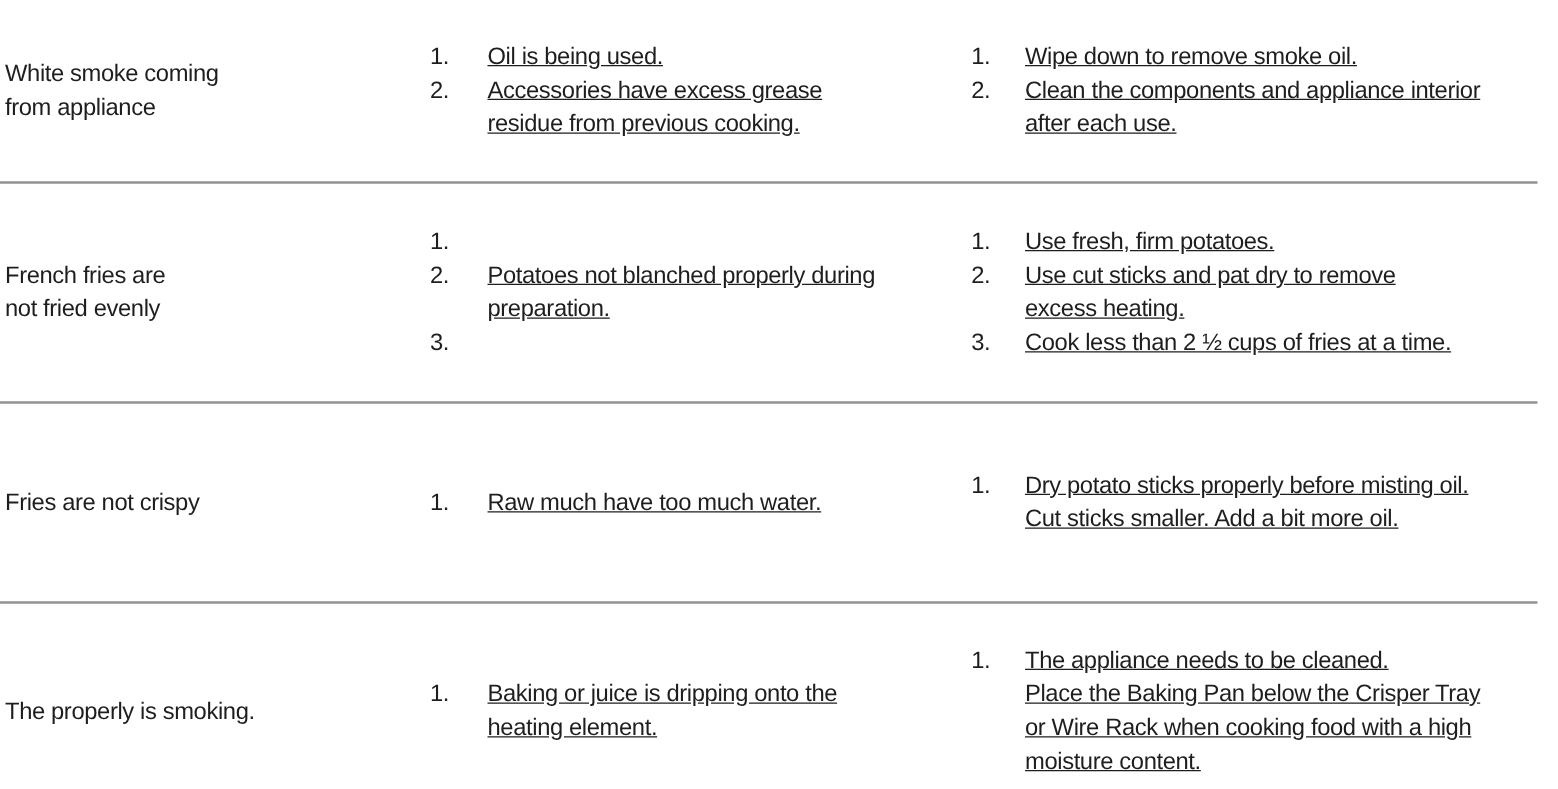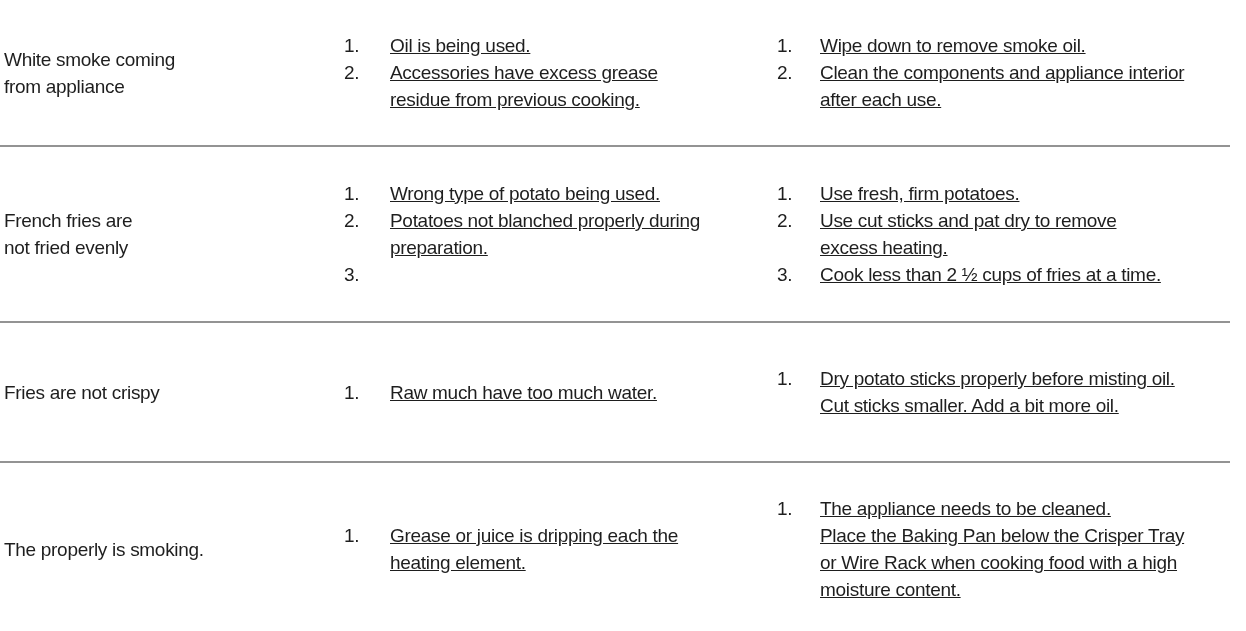--- a/index.html
+++ b/index.html
@@ -19,21 +19,21 @@
     width: 1230px;
   }
   .ts-row {
     display: flex;
     align-items: center;
     box-sizing: border-box;
     border-bottom: 2px solid #939393;
   }
   .ts-row.r0 { height: 147px; }
   .ts-row.r1 { height: 176px; }
-  .ts-row.r2 { height: 140px; }
+  .ts-row.r2 { height: 160px; }
   .ts-row.r3 { height: 174px; }
   .cell {
     box-sizing: border-box;
     font-size: 19px;
     line-height: 27px;
     letter-spacing: -0.3px;
   }
   .cell-problem {
     width: 344px;
     padding-left: 4px;
@@ -100,21 +100,20 @@
   </div>
 
   <div class="ts-row r1">
     <div class="cell cell-problem">
       <div class="pre">French fries are
 not fried evenly</div>
     </div>
     <div class="cell cell-causes">
       <div class="num-item">
         <span class="num">1.</span>
-        <span class="txt pre">Wrong type of potato being used.</span>
       </div>
       <div class="num-item">
         <span class="num">2.</span>
         <span class="txt pre">Potatoes not blanched properly during
 preparation.</span>
       </div>
       <div class="num-item">
         <span class="num">3.</span>
       </div>
     </div>
@@ -154,21 +153,21 @@
     </div>
   </div>
 
   <div class="ts-row r3">
     <div class="cell cell-problem">
       <div class="pre">The properly is smoking.</div>
     </div>
     <div class="cell cell-causes">
       <div class="num-item">
         <span class="num">1.</span>
-        <span class="txt pre">Grease or juice is dripping each the
+        <span class="txt pre">Baking or juice is dripping onto the
 heating element.</span>
       </div>
     </div>
     <div class="cell cell-solutions">
       <div class="num-item">
         <span class="num">1.</span>
         <span class="txt pre">The appliance needs to be cleaned.
 Place the Baking Pan below the Crisper Tray
 or Wire Rack when cooking food with a high
 moisture content.</span>

